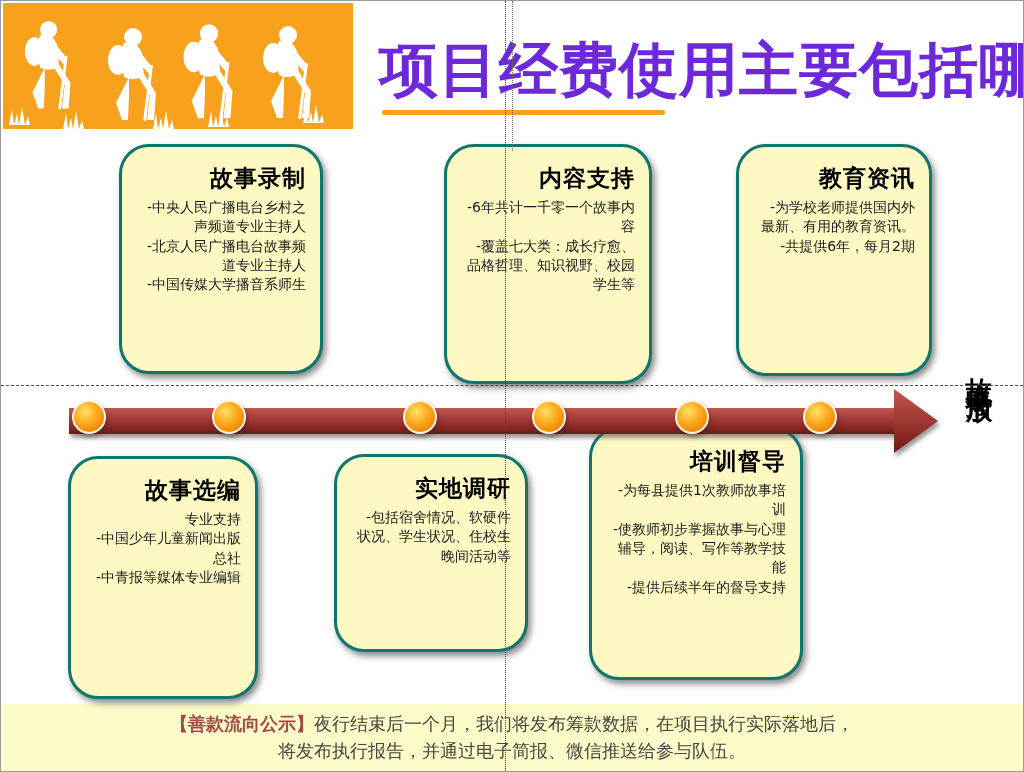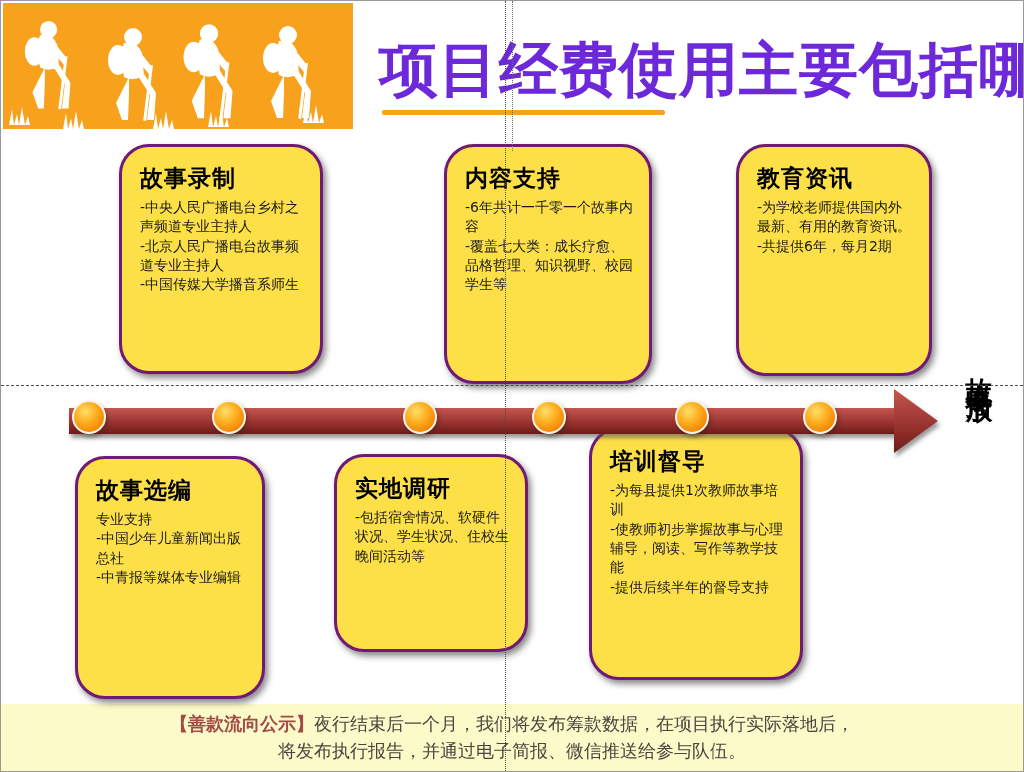--- a/index.html
+++ b/index.html
@@ -35,24 +35,25 @@
   .arrow-svg{position:absolute;left:66px;top:383px;z-index:5;}
   .dot{
     position:absolute;width:30px;height:30px;border-radius:50%;
     background:radial-gradient(circle at 38% 32%, #FFE06A 0%, #FDB428 35%, #F78C05 70%, #E06C06 100%);
     border:2px solid #F7F3E8;
     box-shadow:2px 3px 4px rgba(60,40,20,0.45);
     z-index:6;
   }
   
   .sbox{
-    position:absolute;background:#fde047;border:3px solid #701a75;
+    position:absolute;background:#fef9c3;border:3px solid #0f766e;
     border-radius:30px;box-shadow:3px 4px 6px rgba(40,40,40,0.55);
     padding:16px 14px 10px 18px;box-sizing:border-box;z-index:4;
     color:#111;
+    text-align:right;
   }
   .sbox h3{
     margin:0 0 4px 0;font-size:23px;font-weight:bold;color:#000;
     letter-spacing:1px;
   }
   .sbox .line{
     font-size:14px;line-height:1.38;color:#1a1a1a;
     word-break:break-all;
   }
   
@@ -149,21 +150,21 @@
     <div class="line">-6年共计一千零一个故事内容</div>
     <div class="line">-覆盖七大类：成长疗愈、品格哲理、知识视野、校园学生等</div>
   </div>
 
   <div class="sbox" style="left:727px;top:143px;width:196px;height:232px;margin-left:8px;">
     <h3>教育资讯</h3>
     <div class="line">-为学校老师提供国内外最新、有用的教育资讯。</div>
     <div class="line">-共提供6年，每月2期</div>
   </div>
 
-  <div class="sbox" style="left:74px;top:455px;width:190px;height:243px;">
+  <div class="sbox" style="left:67px;top:455px;width:190px;height:243px;">
     <h3>故事选编</h3>
     <div class="line">专业支持</div>
     <div class="line">-中国少年儿童新闻出版总社</div>
     <div class="line">-中青报等媒体专业编辑</div>
   </div>
 
   <div class="sbox" style="left:333px;top:453px;width:194px;height:198px;">
     <h3>实地调研</h3>
     <div class="line">-包括宿舍情况、软硬件状况、学生状况、住校生晚间活动等</div>
   </div>

